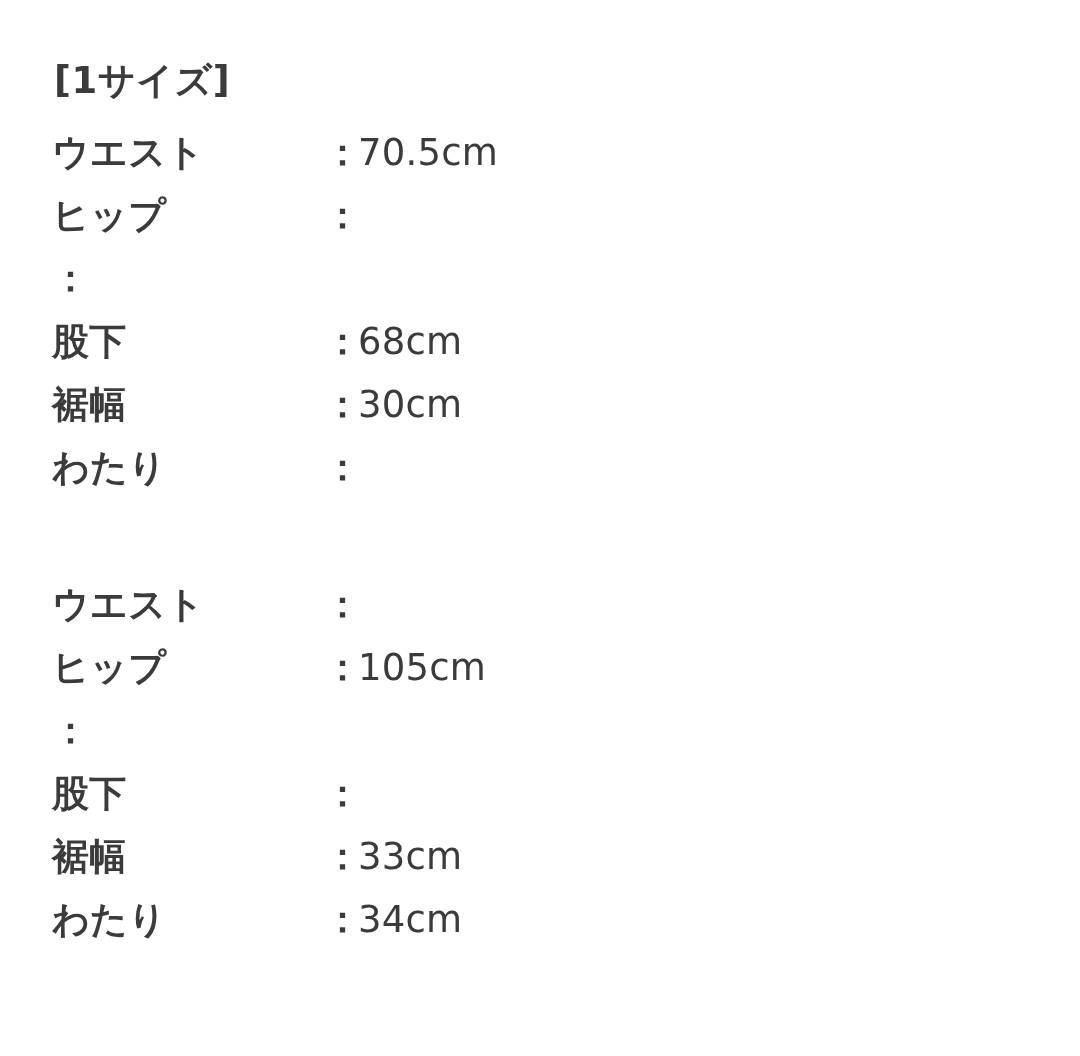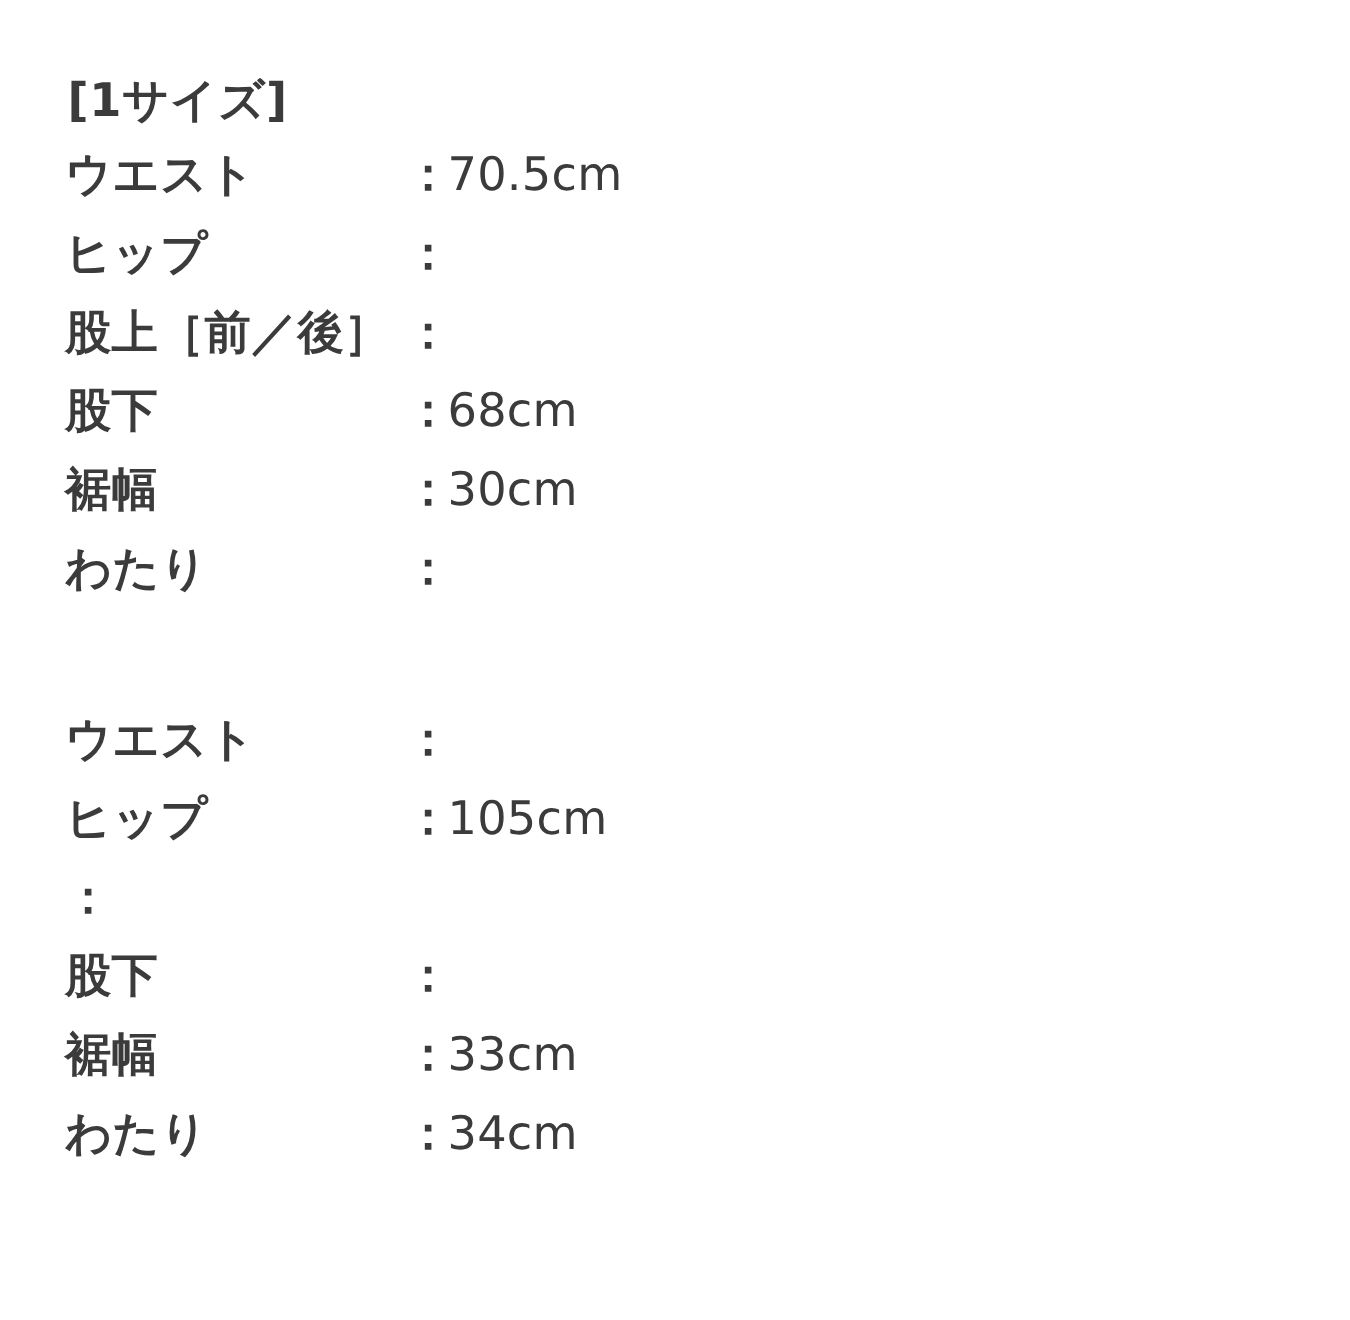--- a/index.html
+++ b/index.html
@@ -31,21 +31,21 @@
     font-size: 37px;
     font-weight: 700;
     line-height: 1.0;
     letter-spacing: 0.5px;
     color: #3b3b3b;
     margin: 0 0 22px 2px;
     white-space: nowrap;
   }
   .spec-row {
     display: flex;
-    align-items: flex-start;
+    align-items: center;
     height: 63px;
     white-space: nowrap;
   }
   .spec-label {
     width: 272px;
     flex: 0 0 272px;
     font-size: 37px;
     font-weight: 700;
     line-height: 1.0;
     letter-spacing: 0.2px;
@@ -80,21 +80,20 @@
       <span class="spec-sep">：</span>
       <span class="spec-value">70.5cm</span>
     </div>
 
     <div class="spec-row">
       <span class="spec-label">ヒップ</span>
       <span class="spec-sep">：</span>
     </div>
 
     <div class="spec-row">
-      <span class="spec-label">股上［前／後］</span>
       <span class="spec-sep">：</span>
     </div>
 
     <div class="spec-row">
       <span class="spec-label">股下</span>
       <span class="spec-sep">：</span>
       <span class="spec-value">68cm</span>
     </div>
 
     <div class="spec-row">

